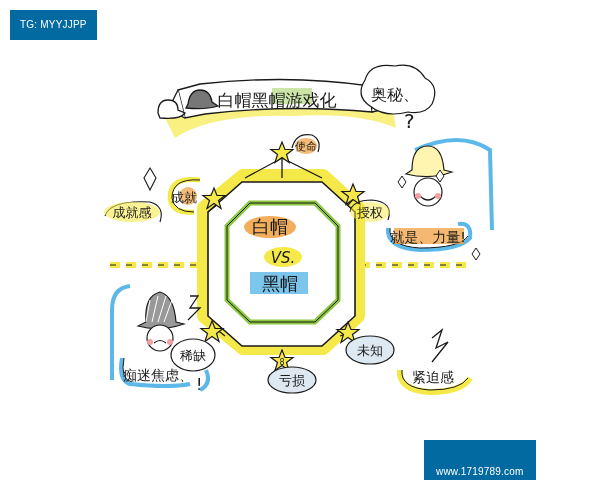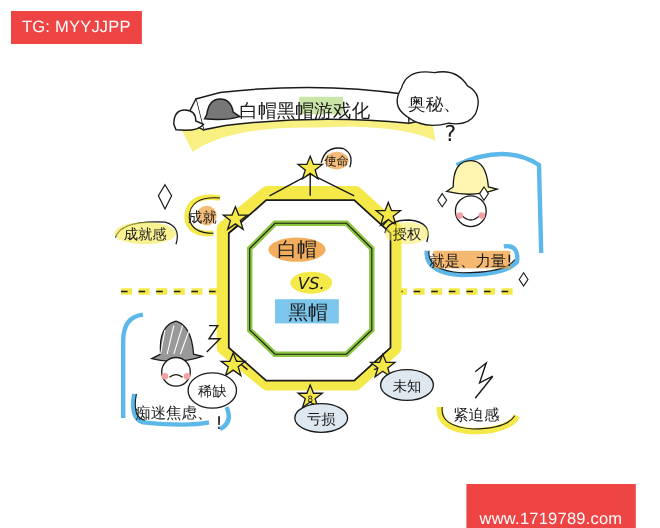--- a/index.html
+++ b/index.html
@@ -4,24 +4,24 @@
   <style>
     html, body { margin: 0; padding: 0; }
     body {
       width: 600px; height: 480px; overflow: hidden;
       background: #ffffff;
       position: relative;
       font-family: "DejaVu Sans", sans-serif;
     }
     .wm {
       position: absolute;
-      background: #ef4444;
+      background: #0369a1;
       color: #ffffff;
       font-family: "Liberation Sans", sans-serif;
-      font-size: 15px;
+      font-size: 10px;
       line-height: 30px;
       padding: 0 10px;
       letter-spacing: 0.2px;
     }
     .wm-tl { left: 10px; top: 10px; height: 30px; }
     .wm-br { left: 424px; top: 440px; height: 30px; padding: 17px 12px; }
     svg.art { position: absolute; left: 0; top: 0; }
     .hand { font-family: "DejaVu Sans", sans-serif; fill: #1a1a1a; }
   </style>
 </head>

